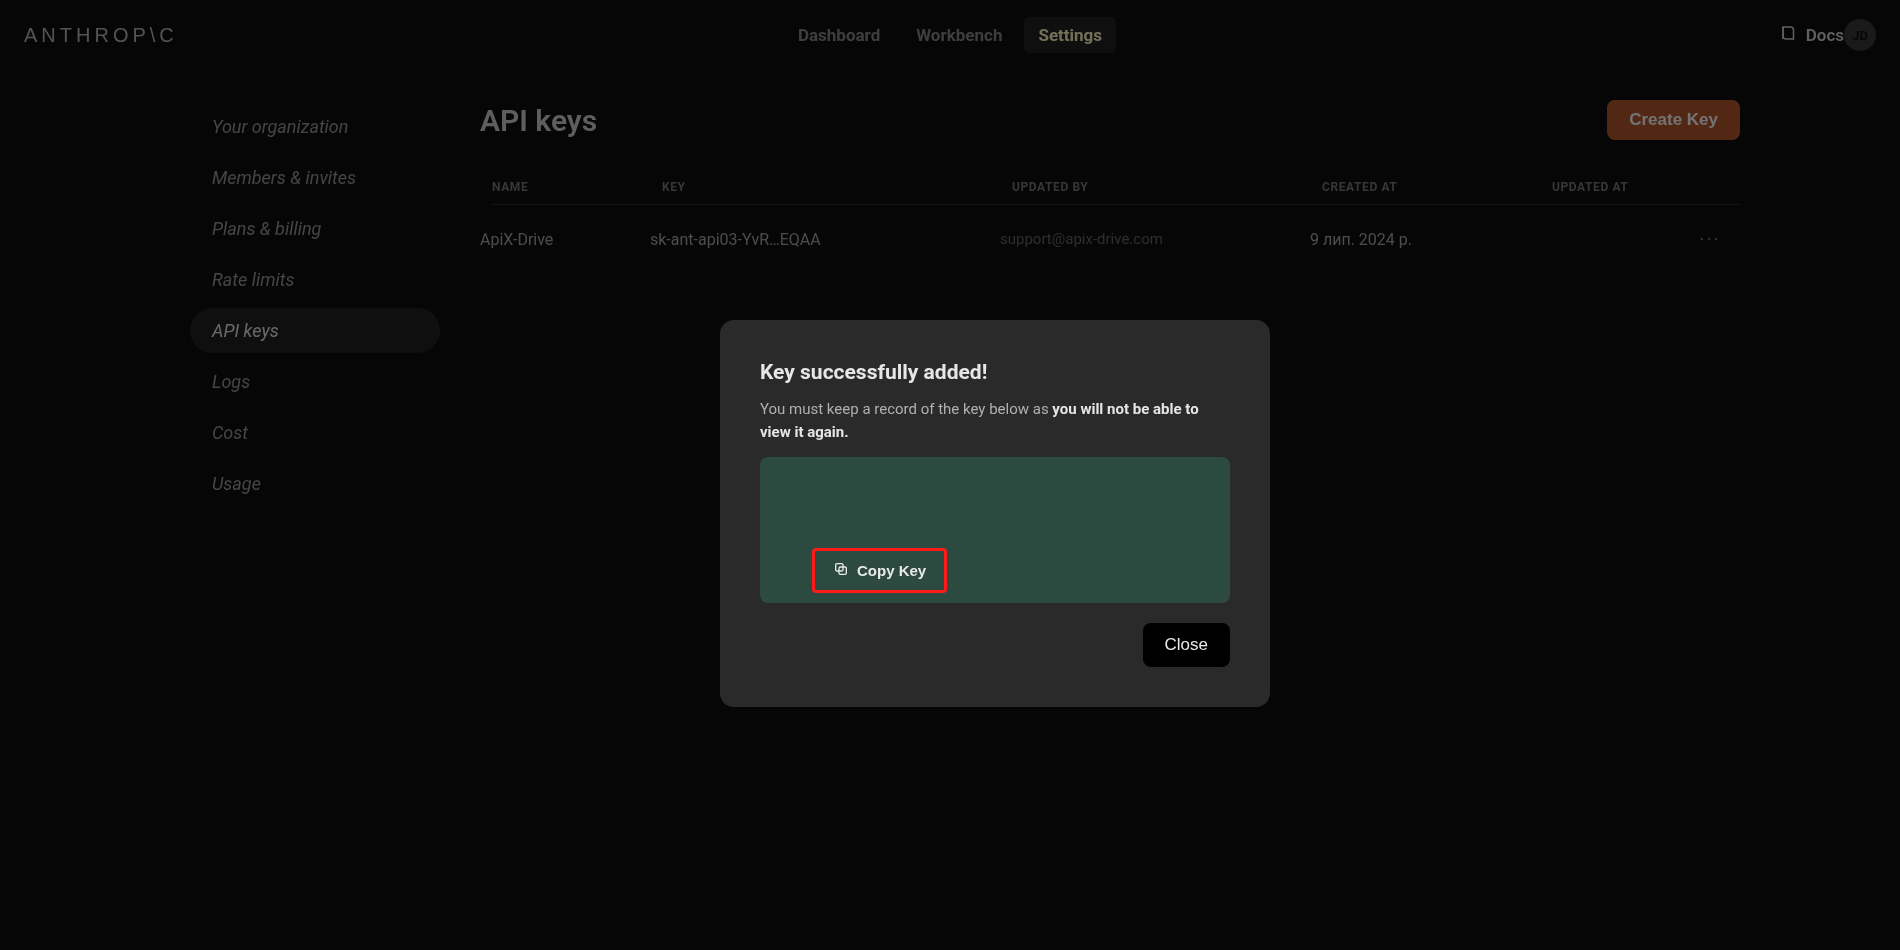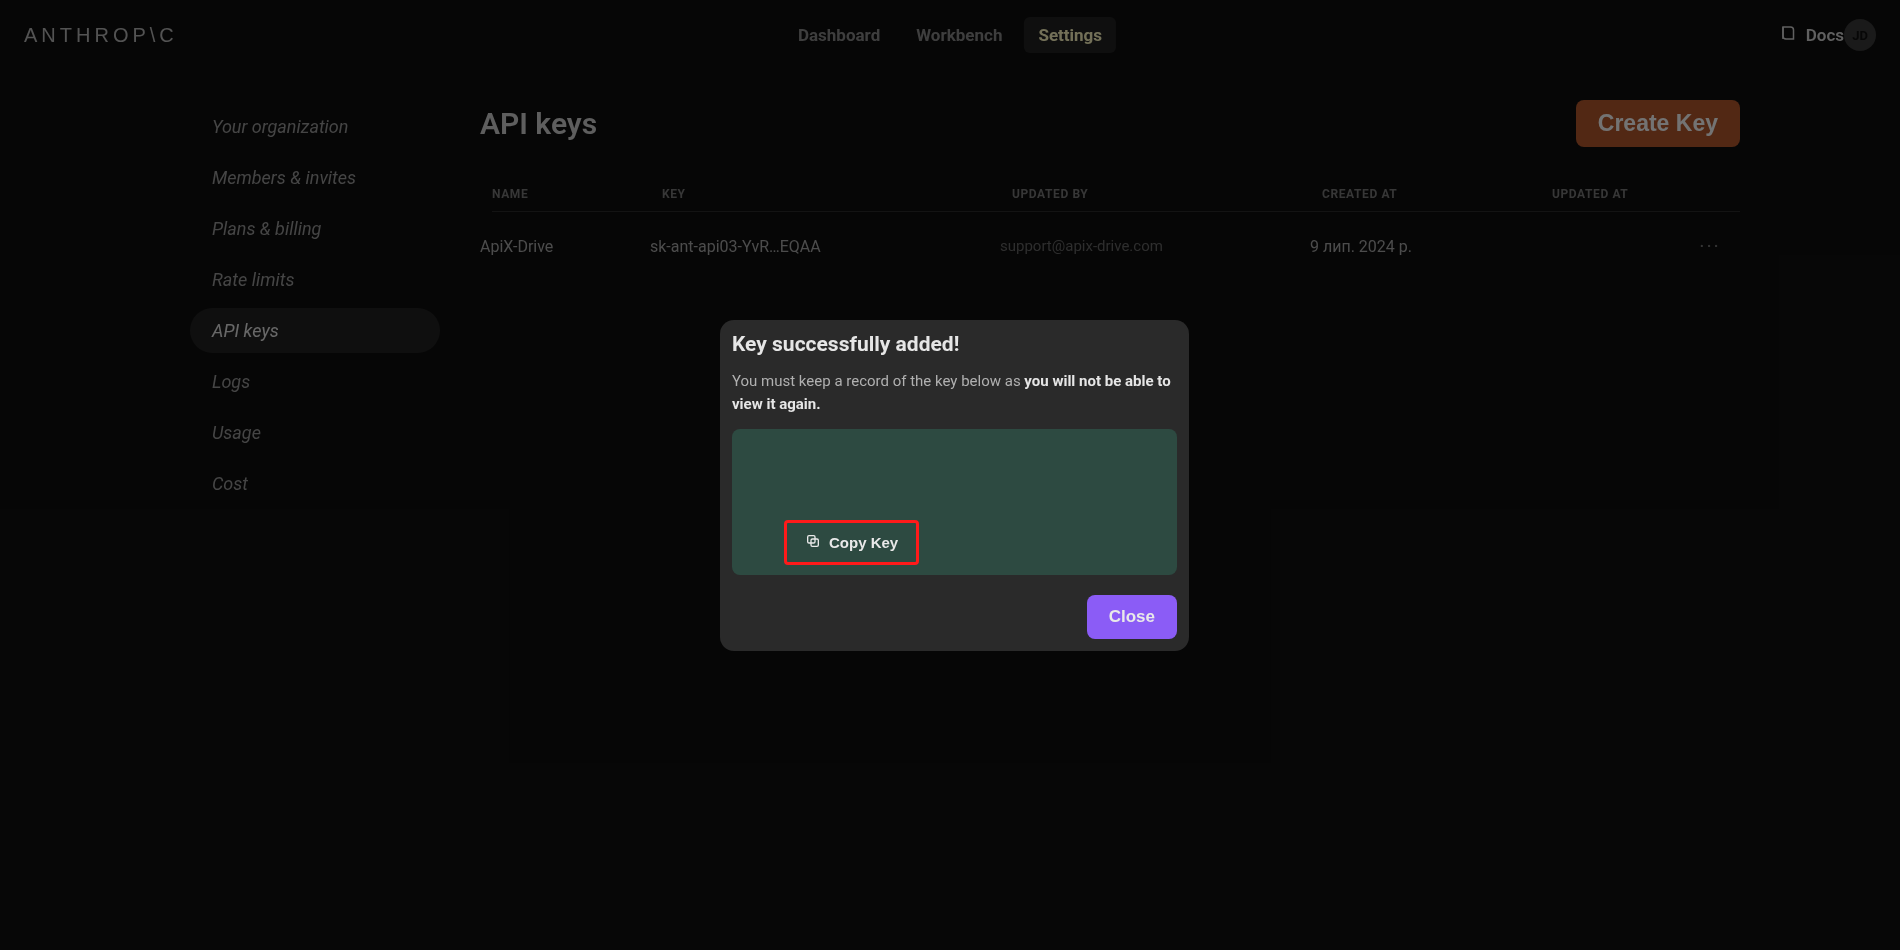--- a/index.html
+++ b/index.html
@@ -117,21 +117,21 @@
     margin-bottom: 30px;
   }
   .page-title {
     font-size: 30px;
     font-weight: 600;
     color: #d0d0d0;
   }
   .create-btn {
     background: #b65a2e;
     color: #fff;
-    font-size: 23px;
+    font-size: 17px;
     font-weight: 600;
     padding: 10px 22px;
     border-radius: 8px;
     border: none;
     cursor: pointer;
   }
   .tbl {
     width: 100%;
   }
   .thead {
@@ -167,24 +167,24 @@
     position: absolute;
     inset: 0;
     background: rgba(0,0,0,0.55);
   }
 
   
   .modal {
     position: absolute;
     top: 320px;
     left: 720px;
-    width: 469px;
+    width: 550px;
     background: #2a2a2a;
     border-radius: 14px;
-    padding: 12px;
+    padding: 40px;
     display: flex;
     flex-direction: column;
     gap: 14px;
   }
   .modal-title {
     font-size: 21px;
     font-weight: 700;
     color: #e6e6e6;
   }
   .modal-sub {
@@ -243,24 +243,24 @@
     padding: 10px 18px;
     cursor: pointer;
   }
   .copy-btn svg { width: 16px; height: 16px; stroke: #e9e9e9; fill: none; stroke-width: 2; }
   .modal-actions {
     display: flex;
     justify-content: flex-end;
     margin-top: 6px;
   }
   .close-btn {
-    background: #8b5cf6;
+    background: #000000;
     color: #e9e9e9;
     font-size: 17px;
-    font-weight: 700;
+    font-weight: 400;
     border: none;
     border-radius: 8px;
     padding: 12px 22px;
     cursor: pointer;
   }
 </style>
 </head>
 <body>
 
 <div class="topbar">
@@ -285,22 +285,22 @@
 </div>
 
 <div class="page">
   <div class="sidebar">
     <div class="side-item">Your organization</div>
     <div class="side-item">Members &amp; invites</div>
     <div class="side-item">Plans &amp; billing</div>
     <div class="side-item">Rate limits</div>
     <div class="side-item active">API keys</div>
     <div class="side-item">Logs</div>
+    <div class="side-item">Cost</div>
     <div class="side-item">Usage</div>
-    <div class="side-item">Cost</div>
   </div>
 
   <div class="main">
     <div class="title-row">
       <div class="page-title">API keys</div>
       <button class="create-btn">Create Key</button>
     </div>
     <div class="tbl">
       <div class="thead">
         <div>NAME</div>

